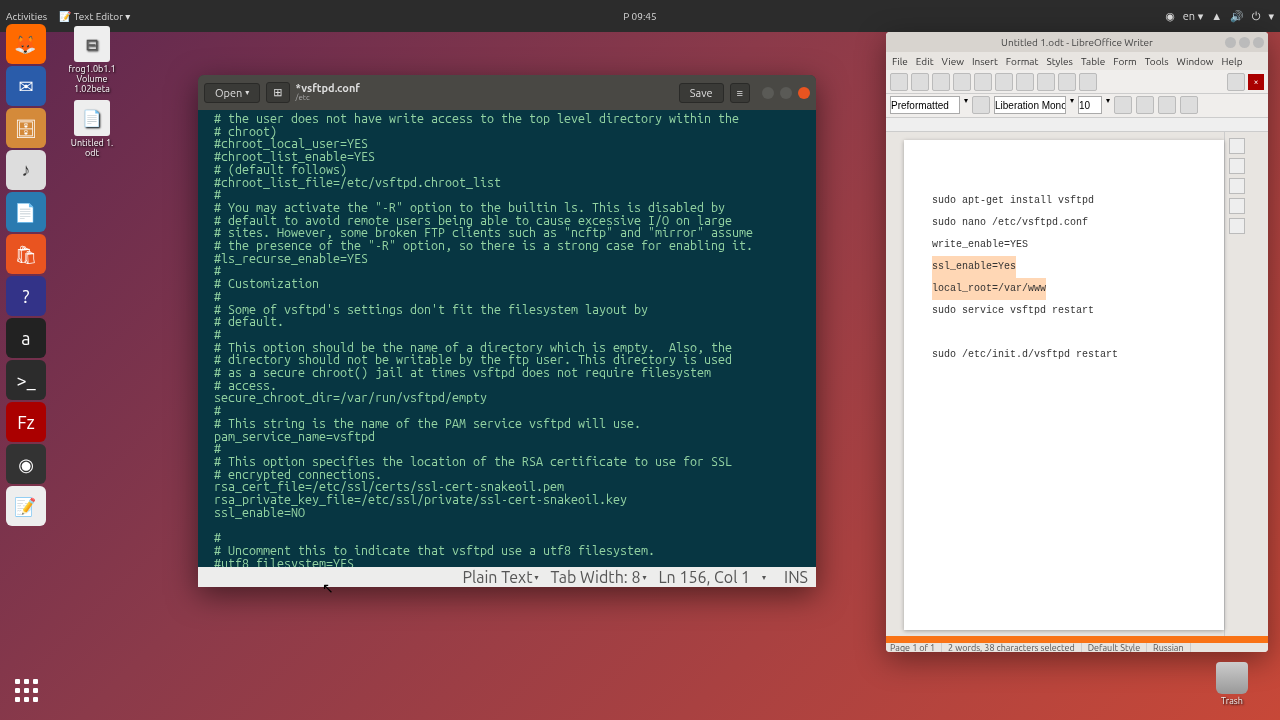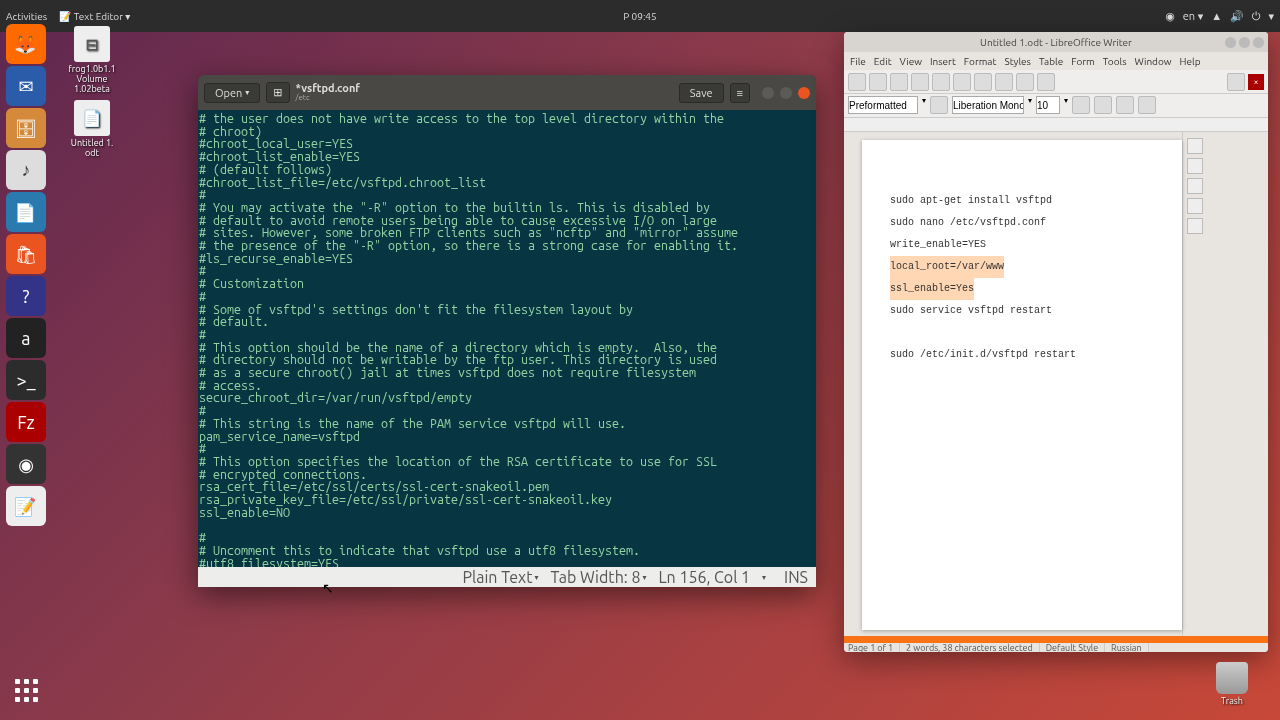--- a/index.html
+++ b/index.html
@@ -108,21 +108,21 @@
 .win-ctrl span { width:12px; height:12px; border-radius:50%; background:#5a5a56; }
 .win-ctrl .close { background:#e95420; }
 
 .gedit-body {
   flex: 1;
   background: #073642;
   color: #93d3a2;
   font-family: "Ubuntu Mono", monospace;
   font-size: 12.5px;
   line-height: 12.7px;
-  padding: 2px 1px;
+  padding: 2px 16px;
   white-space: pre;
   overflow: hidden;
 }
 .gedit-status {
   height: 20px;
   background: #ededec;
   color: #555;
   font-size: 16px;
   display: flex;
   align-items: center;
@@ -130,21 +130,21 @@
   gap: 12px;
 }
 .gedit-status .spacer { flex:1; }
 .drop { display:flex; align-items:center; gap:2px; }
 .drop::after { content:"▾"; font-size:8px; }
 
 
 .lo {
   position: absolute;
   right: 12px; top: 32px;
-  width: 424px; height: 620px;
+  width: 382px; height: 620px;
   background: #f0eeec;
   border-radius: 4px;
   box-shadow: 0 8px 30px rgba(0,0,0,.4);
   display:flex; flex-direction:column;
   overflow:hidden;
   font-size: 11px;
 }
 .lo-title {
   height: 20px; background: #d8d4cf;
   display:flex; align-items:center; justify-content:center;
@@ -375,22 +375,22 @@
     <div class="tool-ic"></div>
     <div class="tool-ic"></div>
     <div class="tool-ic"></div>
   </div>
   <div class="lo-ruler"></div>
   <div class="lo-doc-area">
     <div class="lo-page" id="lo-page">
         <div>sudo apt-get install vsftpd</div>
         <div>sudo nano /etc/vsftpd.conf</div>
         <div>write_enable=YES</div>
+        <div><span class="hl">ssl_enable=Yes</span></div>
         <div><span class="hl">local_root=/var/www</span></div>
-        <div><span class="hl">ssl_enable=Yes</span></div>
         <div>sudo service vsftpd restart</div>
         <div>&nbsp;</div>
         <div>sudo /etc/init.d/vsftpd restart</div>
       </div>
     <div class="lo-side">
       <span></span>
       <span></span>
       <span></span>
       <span></span>
       <span></span>

